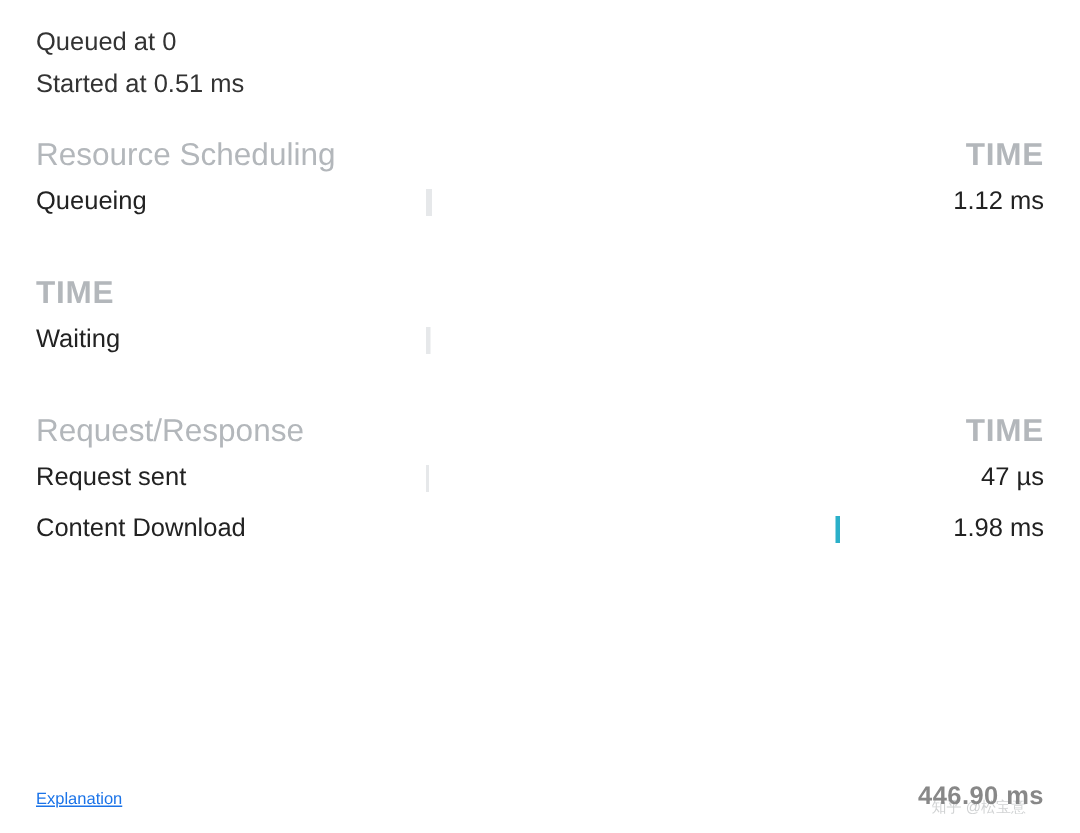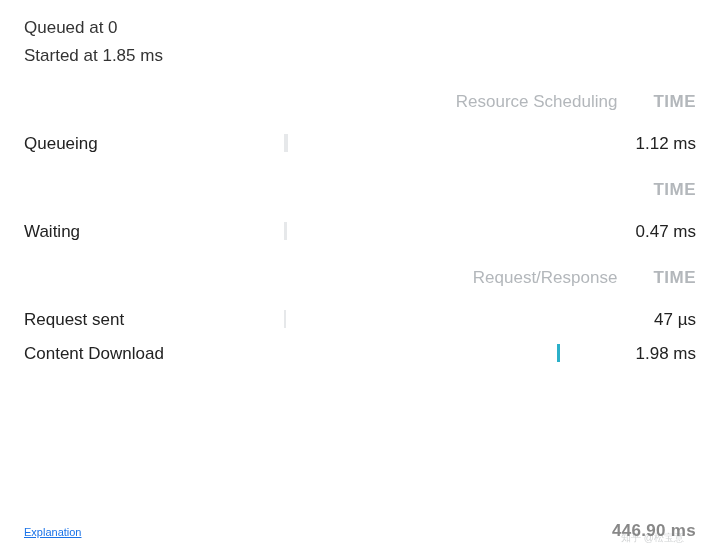--- a/index.html
+++ b/index.html
@@ -8,31 +8,30 @@
     font-family: -apple-system, BlinkMacSystemFont, "Segoe UI", Helvetica, Arial, sans-serif;
     font-size: 17px;
     color: #222;
     padding: 12px 24px 0 24px;
     position: relative;
   }
   .header-line { margin: 6px 0 8px 0; color: #333; }
   .section { margin-top: 26px; }
   .section-head {
     display: flex;
-    justify-content: flex-end;
+    justify-content: space-between;
     align-items: baseline;
     color: #b3b7bb;
-    font-size: 17px;
+    font-size: 21px;
     margin-bottom: 8px;
-    gap: 36px;
   }
   .section-head .time-hdr { letter-spacing: 0.5px; font-weight: bold; }
   .row {
     display: flex;
-    align-items: flex-end;
+    align-items: flex-start;
     height: 34px;
   }
   .row .label {
     flex: 0 0 260px;
     color: #222;
   }
   .row .bar-track {
     flex: 1 1 auto;
     height: 22px;
     position: relative;
@@ -77,21 +76,21 @@
     bottom: 10px;
     font-size: 10px;
     color: rgba(120,125,130,0.35);
     pointer-events: none;
   }
 </style>
 </head>
 <body>
 
 <div class="header-line">Queued at 0</div>
-<div class="header-line">Started at 1.85 ms</div>
+<div class="header-line">Started at 0.51 ms</div>
 
 <div class="section">
   <div class="section-head">
     <span>Resource Scheduling</span>
     <span class="time-hdr">TIME</span>
   </div>
   <div class="row">
     <div class="label">Queueing</div>
     <div class="bar-track">
       <div class="bar bar-grey" style="left:0;width:4px;"></div>
@@ -102,21 +101,20 @@
 
 <div class="section">
   <div class="section-head">
     <span class="time-hdr">TIME</span>
   </div>
   <div class="row">
     <div class="label">Waiting</div>
     <div class="bar-track">
       <div class="bar bar-grey" style="left:0;width:3px;"></div>
     </div>
-    <div class="value">0.47 ms</div>
   </div>
 </div>
 
 <div class="section">
   <div class="section-head">
     <span>Request/Response</span>
     <span class="time-hdr">TIME</span>
   </div>
   <div class="row">
     <div class="label">Request sent</div>

